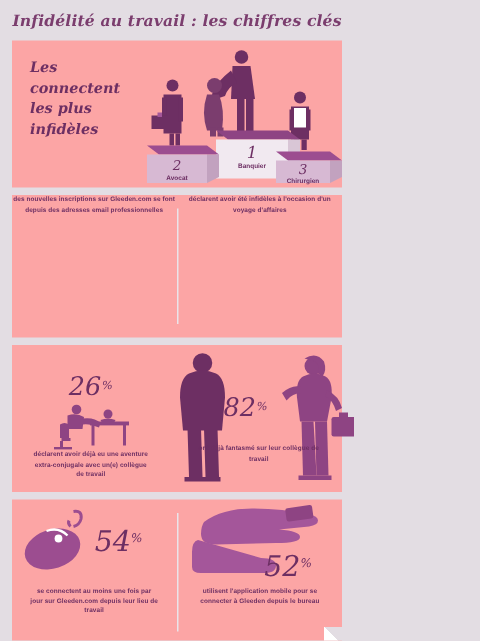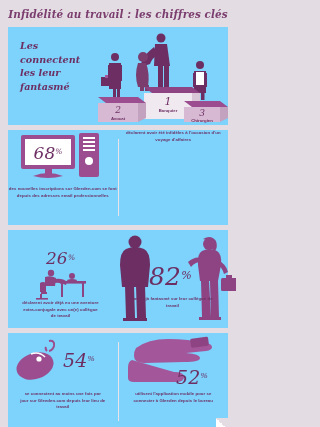--- a/index.html
+++ b/index.html
@@ -17,21 +17,21 @@
     font-family:"DejaVu Serif",serif;
     font-style:italic;
     font-weight:bold;
     font-size:10.4px;
     letter-spacing:.1px;
     padding:8px 0 7px 0;
   }
 
   
   .card{
-    background:#7dd3fc;
+    background:#fca5a5;
     position:relative;
   }
   .sep{height:5px;background:#e3dde3;}
 
   
   .podium-block{display:flex;height:98px;align-items:flex-start;}
   .podium-head{
     width:88px;
     padding:12px 0 0 12px;
     box-sizing:border-box;
@@ -87,22 +87,22 @@
 <body>
 
 <div class="poster">
 
   <div class="title">Infidélité au travail : les chiffres clés</div>
 
   <div class="card podium-block">
     <div class="podium-head">
       <div>Les</div>
       <div>connectent</div>
-      <div>les leur</div>
-      <div>fantasmé</div>
+      <div>les plus</div>
+      <div>infidèles</div>
     </div>
 
     <div class="podium-art">
       <svg width="140" height="98" viewBox="0 0 140 98">
 
         <g fill="#6d2f63">
           <circle cx="27" cy="30" r="4"></circle>
           <path d="M21 36 h12 v26 h-12 z"></path>
           <path d="M20 38 h3 v16 h-3 z M31 38 h3 v16 h-3 z"></path>
           <path d="M13 50 h11 v9 h-11 z"></path>
@@ -156,37 +156,20 @@
         <text x="114" y="95" text-anchor="middle" font-family="Liberation Sans, sans-serif" font-size="4.3" font-weight="bold" fill="#6d2f63">Chirurgien</text>
       </svg>
     </div>
   </div>
 
   <div class="sep"></div>
 
   <div class="card row2">
 
     <div class="cell">
-      <div class="art">
-        <svg width="96" height="54" viewBox="0 0 96 54">
-          <rect x="6" y="4" width="54" height="34" rx="2" fill="#9c4d90"></rect>
-          <rect x="10" y="8" width="46" height="26" fill="#ffffff"></rect>
-          <path d="M30 38 h7 v5 h-7 z" fill="#9c4d90"></path>
-          <path d="M18 45 q15 -6 30 0 q-15 4 -30 0 z" fill="#9c4d90"></path>
-          <rect x="64" y="2" width="20" height="44" rx="2" fill="#9c4d90"></rect>
-          <g fill="#ffffff">
-            <rect x="68" y="6" width="12" height="2"></rect>
-            <rect x="68" y="10" width="12" height="2"></rect>
-            <rect x="68" y="14" width="12" height="2"></rect>
-            <rect x="68" y="18" width="12" height="2"></rect>
-          </g>
-          <circle cx="74" cy="30" r="4" fill="#ffffff"></circle>
-          <text x="33" y="28" text-anchor="middle" class="pct" font-family="DejaVu Serif, serif" font-style="italic" font-size="17" fill="#6d2f63">68<tspan font-size="7.5" dy="-5">%</tspan></text>
-        </svg>
-      </div>
       <div class="cap">des nouvelles inscriptions sur Gleeden.com se font depuis des adresses email professionnelles</div>
     </div>
 
     <div class="vdiv"></div>
 
     <div class="cell">
       <div class="cap">déclarent avoir été infidèles à l'occasion d'un voyage d'affaires</div>
     </div>
   </div>
 
@@ -238,21 +221,21 @@
           <path d="M105 30 q8 4 10 12 l-4 2 q-2 -7 -7 -10 z"></path>
           <path d="M88 51 h8 l2 36 h-9 z"></path>
           <path d="M97 51 h8 l1 36 h-8 z"></path>
           <path d="M86 87 h11 v3 h-11 z M97 87 h11 v3 h-11 z"></path>
           <rect x="108" y="48" width="16" height="13" rx="1.5"></rect>
           <rect x="113" y="45" width="6" height="3"></rect>
         </g>
       </svg>
 
       <div style="position:absolute;left:36px;top:34px;">
-        <span class="pct" style="font-size:25px;"><span>82</span><span class="sym">%</span></span>
+        <span class="pct" style="font-size:17px;"><span>82</span><span class="sym">%</span></span>
       </div>
       <div class="cap" style="position:absolute;left:18px;right:14px;top:66px;">ont déjà fantasmé sur leur collègue de travail</div>
     </div>
   </div>
 
   <div class="sep"></div>
 
   <div class="card row4">
 
     <div class="cell">

